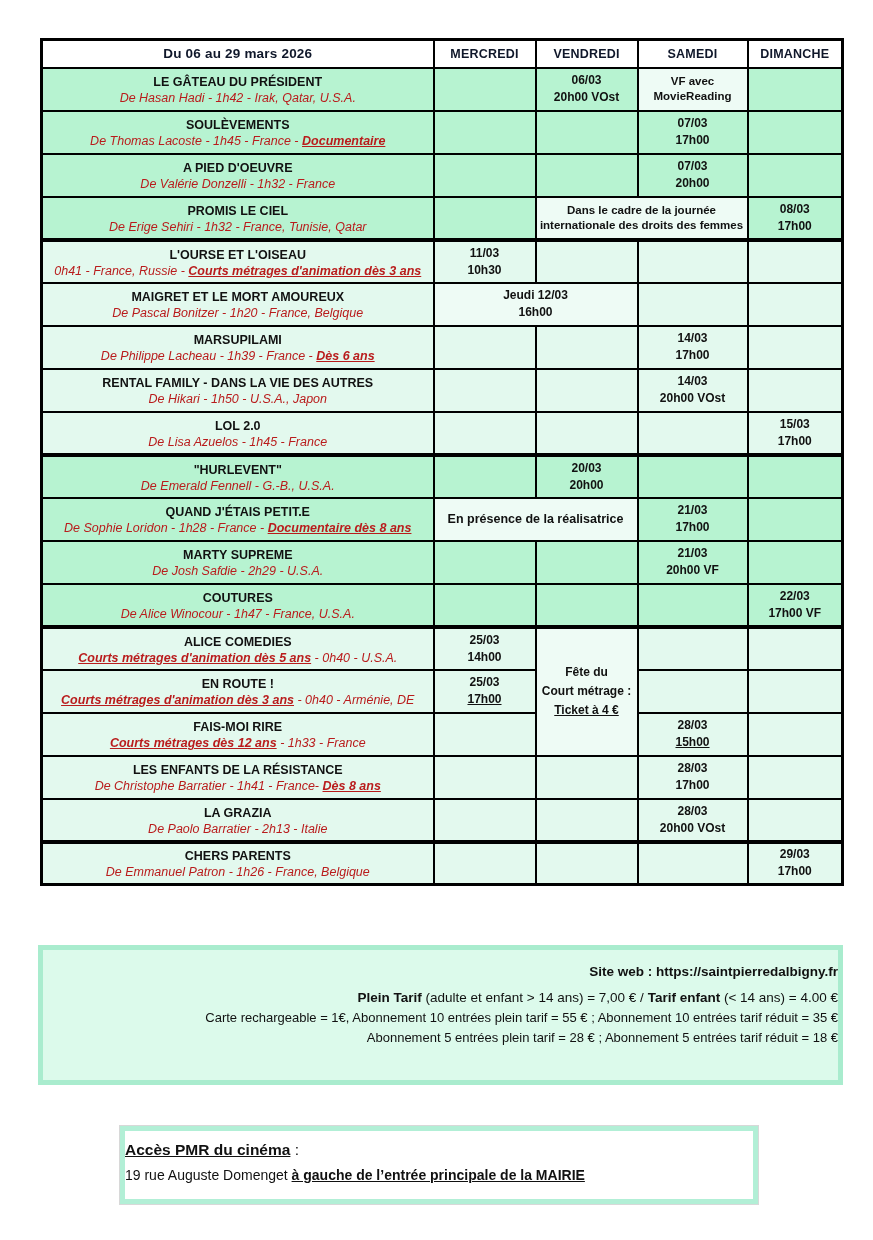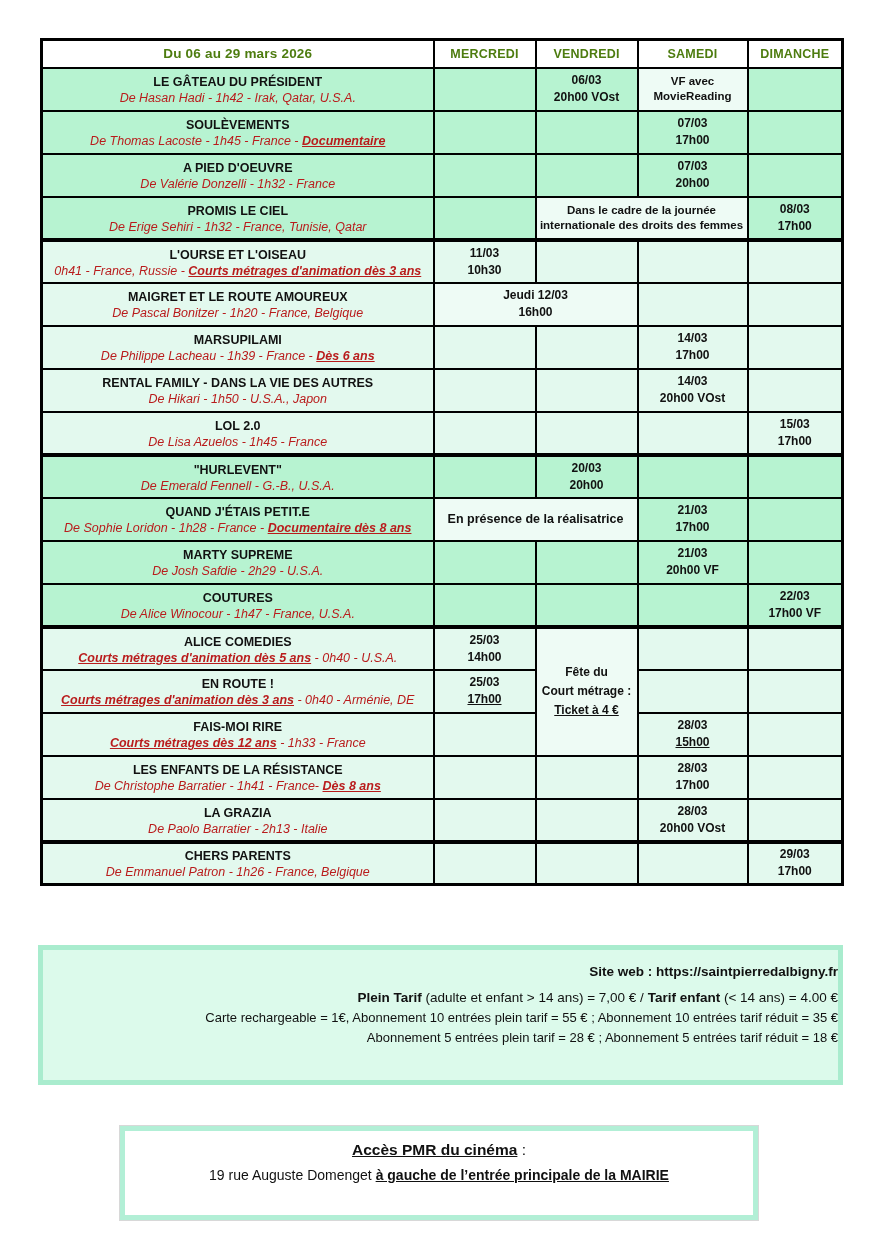--- a/index.html
+++ b/index.html
@@ -3,21 +3,21 @@
 <meta charset="utf-8">
 <style>
   * { margin:0; padding:0; box-sizing:border-box; }
   html,body { width:873px; background:#ffffff; font-family:"Liberation Sans", sans-serif; color:#111; }
   body { position:relative; height:1240px; }
 
   .sched { position:absolute; left:40px; top:38px; border-collapse:collapse; table-layout:fixed; width:801px; }
   .sched td { border:2.5px solid #000; vertical-align:middle; text-align:center; overflow:hidden; }
   .sched { border:3px solid #000; }
 
-  tr.head td { background:#ffffff; height:28px; font-weight:bold; font-size:12.5px; color:#4d7c0f; letter-spacing:.2px; }
+  tr.head td { background:#ffffff; height:28px; font-weight:bold; font-size:12.5px; color:#0f172a; letter-spacing:.2px; }
   tr.head td.htitle { font-size:13.5px; }
 
   tr.row td { height:43px; }
   tr.wk-a td { background:#b7f3d1; }
   tr.wk-b td { background:#e3f9ee; }
   .sched td.special { background:#eefbf5 !important; }
   tr.grp td { border-top-width:4.5px; }
 
   td.film .t { font-weight:bold; font-size:12.5px; line-height:16px; padding-top:3px; }
   td.film .d { font-style:italic; font-size:12.5px; line-height:17px; color:#b91c1c; }
@@ -29,22 +29,22 @@
   td.fete { font-weight:bold; font-size:12px; line-height:19px; }
 
   .infobox { position:absolute; left:38px; top:945px; width:805px; height:140px;
              background:#dcfaeb; border:5px solid #a9ecce; text-align:right; padding-top:14px; }
   .infobox .l1 { font-weight:bold; font-size:13.5px; margin-bottom:11px; }
   .infobox .l2 { font-size:13.5px; margin-bottom:5px; }
   .infobox .l3 { font-size:13.5px; margin-bottom:11px; }
   .infobox .l4 { font-size:13px; margin-bottom:5px; }
   .infobox b { font-weight:bold; }
 
-  .pmrbox { position:absolute; left:120px; top:1126px; width:638px; height:94px;
-            background:#ffffff; border:5px solid #b2efd6; outline:1px solid #d8d8d8; text-align:center; padding-top:10px; }
+  .pmrbox { position:absolute; left:120px; top:1126px; width:638px; height:78px;
+            background:#ffffff; border:5px solid #b2efd6; outline:1px solid #d8d8d8; text-align:left; padding-top:10px; }
   .pmrbox .pt { font-size:15.5px; margin-bottom:8px; }
   .pmrbox .pl { font-size:14px; }
 </style>
 </head>
 <body>
 
 <table class="sched">
   <colgroup>
     <col style="width:392px">
       <col style="width:102px">
@@ -132,21 +132,21 @@
           <div>11/03</div>
           <div>10h30</div>
         </td>
     <td class="day"></td>
     <td class="day"></td>
     <td class="day"></td>
   </tr>
 
   <tr class="row wk-b">
     <td class="film">
-      <div class="t">MAIGRET ET LE ROUTE AMOUREUX</div>
+      <div class="t">MAIGRET ET LE MORT AMOUREUX</div>
       <div class="d"><span>De Pascal Bonitzer - 1h20 - France, Belgique</span></div>
     </td>
     <td class="day special" colspan="2">
           <div>Jeudi 12/03</div>
           <div>16h00</div>
         </td>
     <td class="day"></td>
     <td class="day"></td>
   </tr>
 

